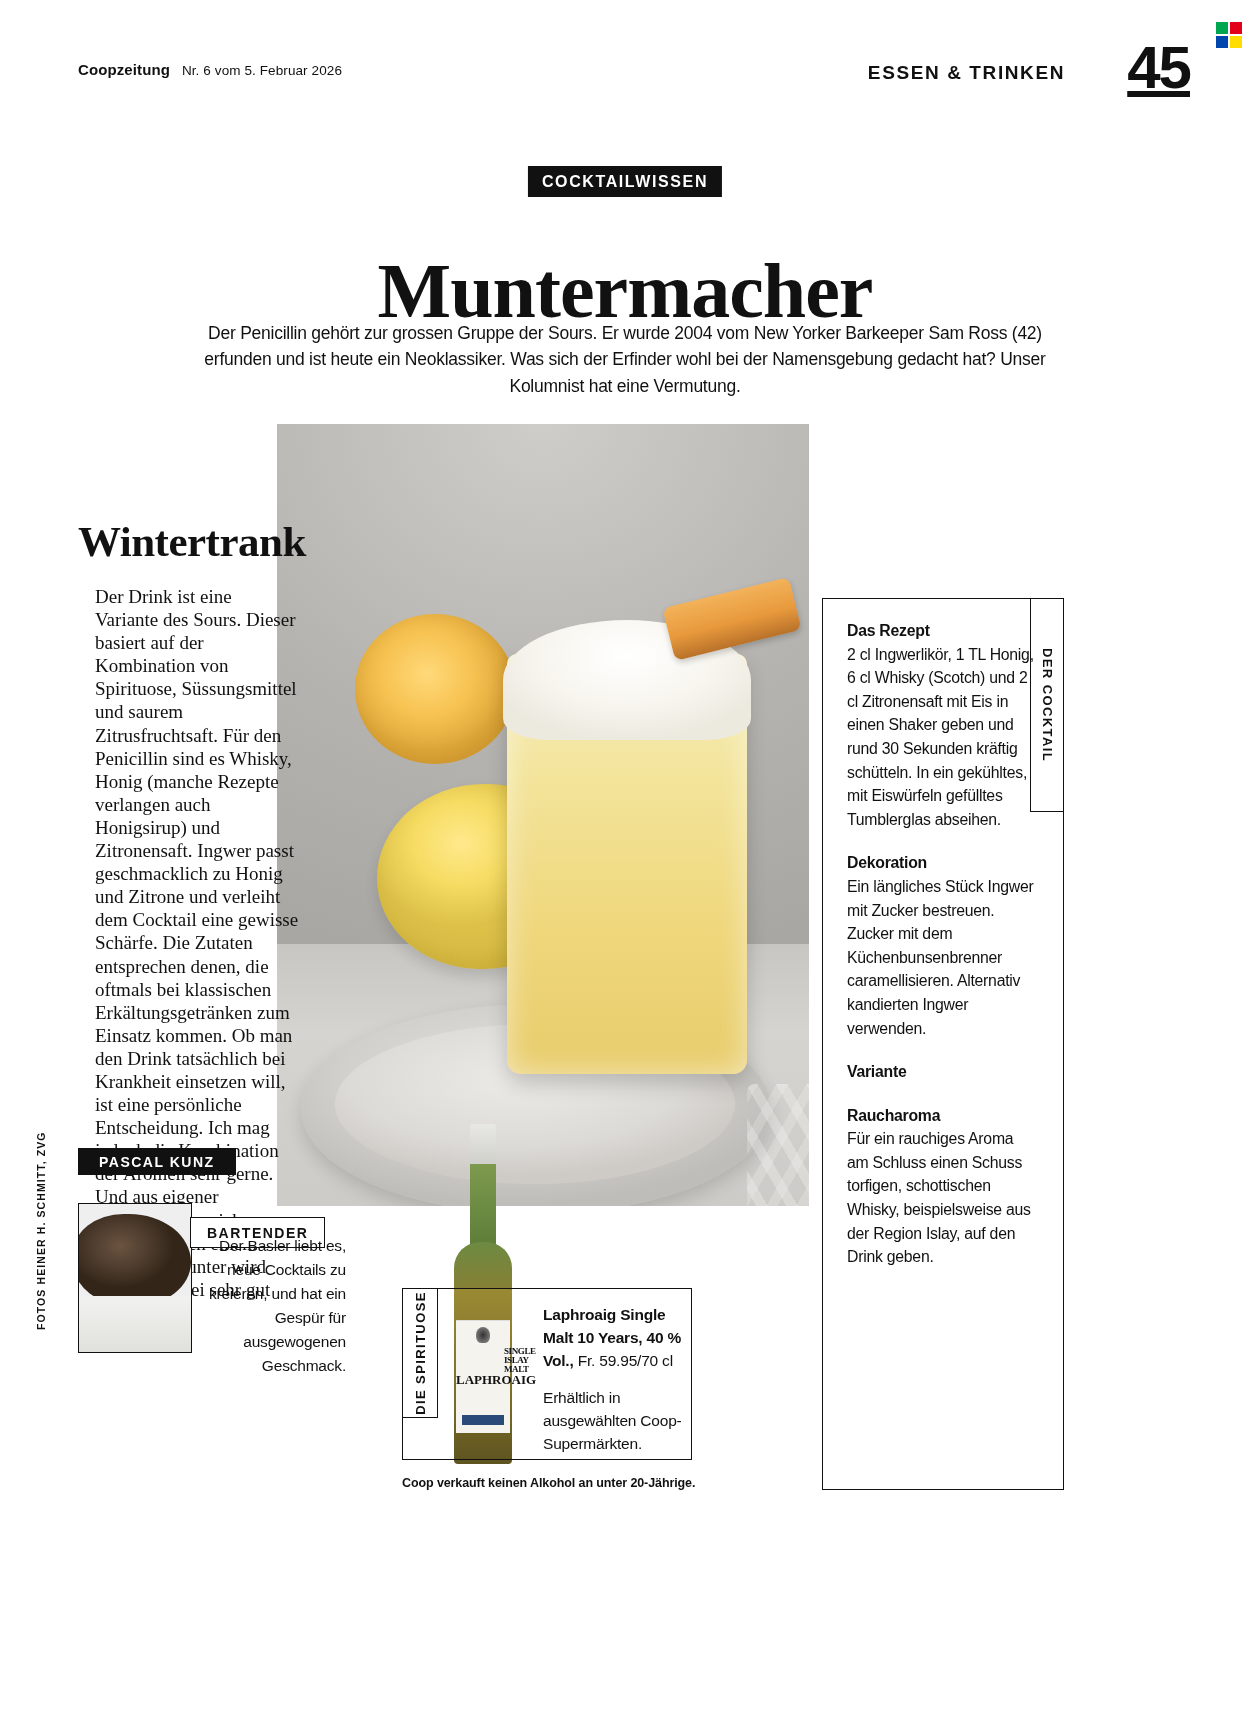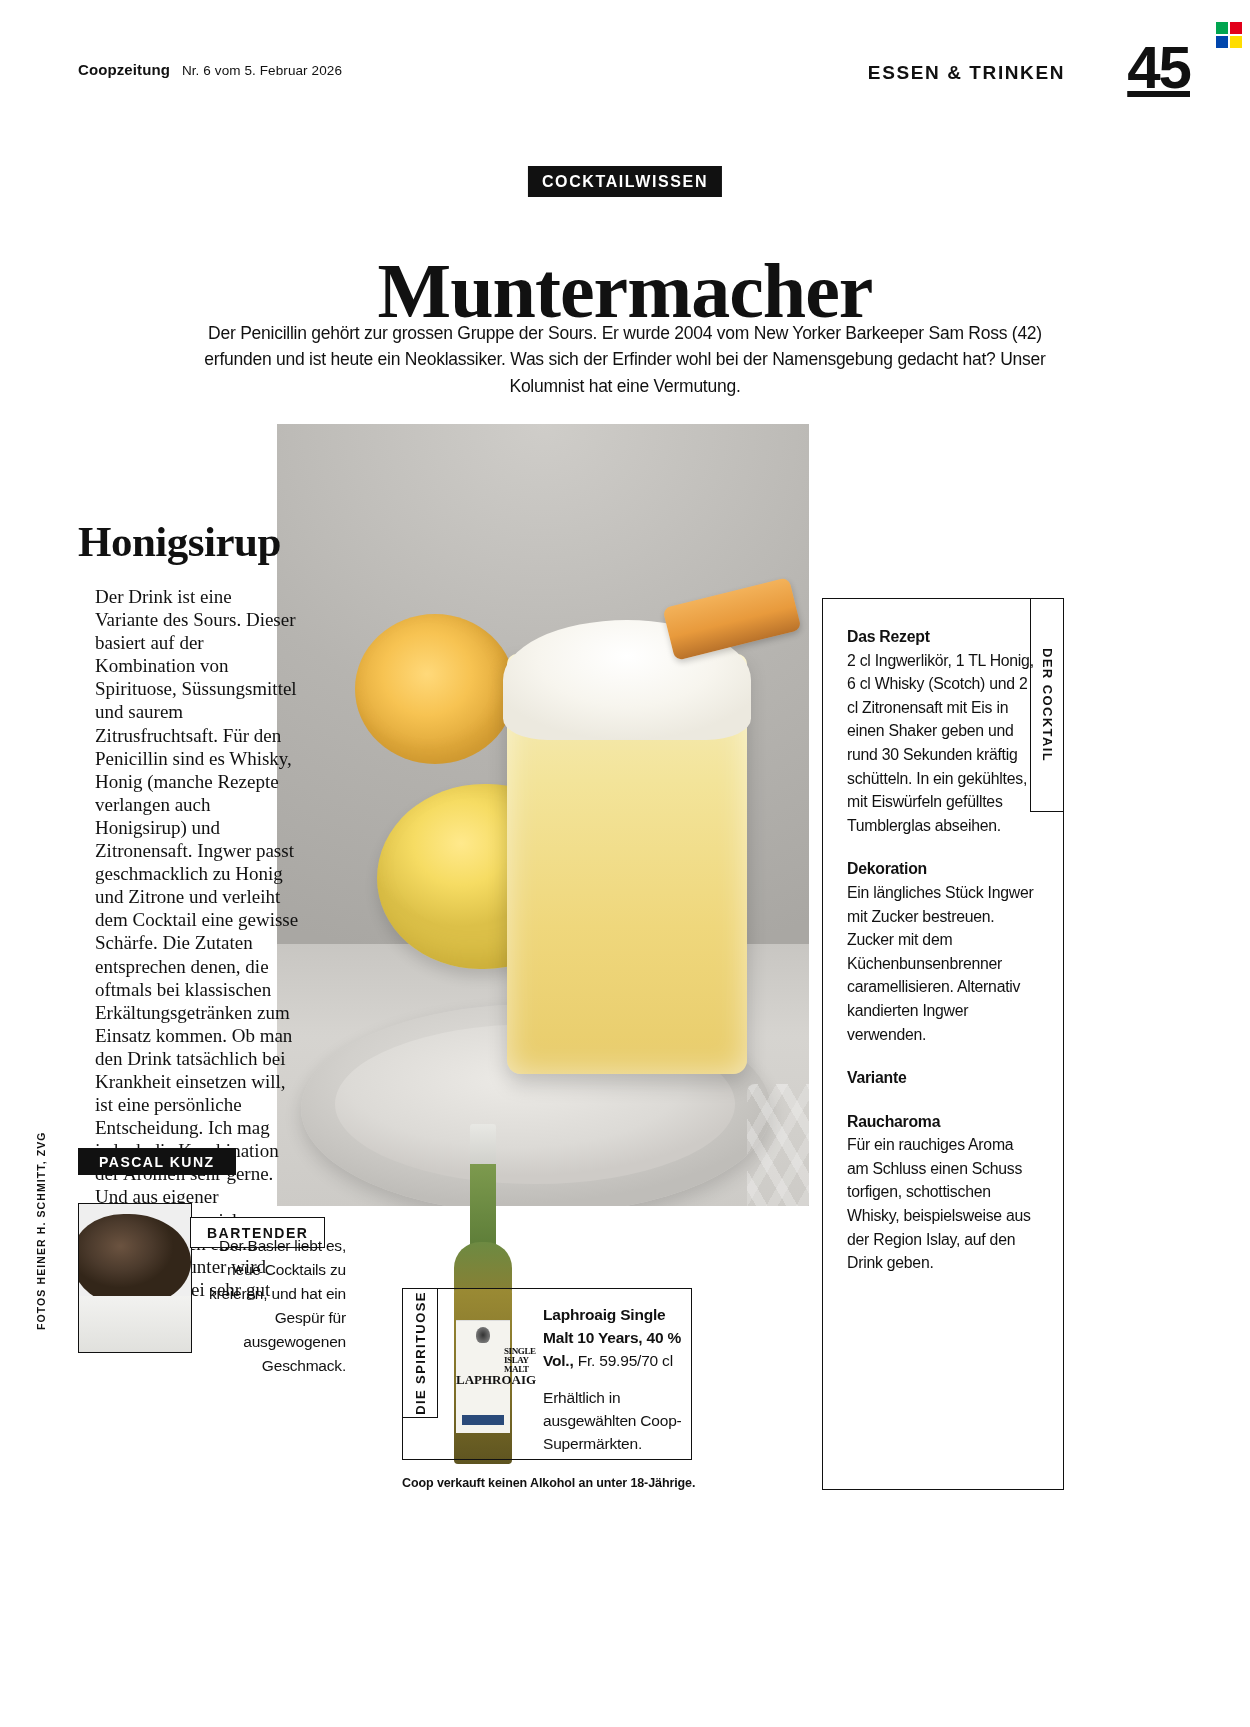--- a/index.html
+++ b/index.html
@@ -122,21 +122,21 @@
   
   .cocktail{position:absolute;left:822px;top:598px;width:240px;height:890px;border:1px solid #111;
             background:#fff;}
   .cocktail-tab{position:absolute;right:-1px;top:-1px;width:32px;height:212px;border:1px solid #111;
             background:#fff;}
   .cocktail-tab span{position:absolute;left:50%;top:50%;transform:translate(-50%,-50%) rotate(90deg);
             white-space:nowrap;font:bold 13px/1 "Liberation Sans",sans-serif;letter-spacing:1.4px;}
   .ck-inner{position:absolute;left:24px;top:20px;width:188px;
             font:15.8px/23.6px "Liberation Sans",sans-serif;letter-spacing:-.25px;}
   .ck-h{font-weight:700;}
-  .ck-block{margin:6px 0 20px;}
+  .ck-block{margin:0 0 20px;}
 
   
   .credit{position:absolute;left:36px;top:1330px;
           font:bold 10.5px/1 "Liberation Sans",sans-serif;letter-spacing:1.1px;
           transform:rotate(-90deg);transform-origin:left top;white-space:nowrap;}
 </style>
 </head>
 <body>
 
 <div class="page">
@@ -166,21 +166,21 @@
     <div class="ph-orange"></div>
     <div class="ph-lemon"></div>
     <div class="ph-glass">
       <div class="ph-facet"></div>
     </div>
     <div class="ph-foam"></div>
     <div class="ph-ginger"></div>
   </div>
 
   <div class="col-left">
-    <h2 class="subhead">Honigsirup</h2>
+    <h2 class="subhead">Wintertrank</h2>
     <p class="body-serif">Der Drink ist eine Variante des Sours. Dieser basiert auf der Kombination von Spirituose, Süssungsmittel und saurem Zitrusfruchtsaft. Für den Penicillin sind es Whisky, Honig (manche Rezepte verlangen auch Honigsirup) und Zitronensaft. Ingwer passt geschmacklich zu Honig und Zitrone und verleiht dem Cocktail eine gewisse Schärfe. Die Zutaten entsprechen denen, die oftmals bei klassischen Erkältungsgetränken zum Einsatz kommen. Ob man den Drink tatsächlich bei Krankheit einsetzen will, ist eine persönliche Entscheidung. Ich mag jedoch die Kombination der Aromen sehr gerne. Und aus eigener Erfahrung kann ich sagen, dass man nach einem Penicillin munter wird und nach zwei sehr gut schläft.</p>
   </div>
 
   <div class="bt">
     <span class="bt-name">PASCAL KUNZ</span>
     <div class="bt-row">
       <div class="bt-photo">
         <div class="bt-hand"></div>
         <div class="bt-sleeve"></div>
       </div>
@@ -205,21 +205,21 @@
     <div class="spirit-tab">
       <span>DIE SPIRITUOSE</span>
     </div>
     <div class="spirit-text">
       <b>Laphroaig Single Malt 10 Years, 40 % Vol.,</b>
       <span>Fr. 59.95/70 cl</span>
       <span class="gap"></span>
       <span>Erhältlich in ausgewählten Coop-Supermärkten.</span>
     </div>
   </div>
-  <div class="spirit-note">Coop verkauft keinen Alkohol an unter 18-Jährige.</div>
+  <div class="spirit-note">Coop verkauft keinen Alkohol an unter 20-Jährige.</div>
 
   <div class="cocktail">
     <div class="cocktail-tab">
       <span>DER COCKTAIL</span>
     </div>
     <div class="ck-inner">
       <p class="ck-block">
         <span class="ck-h">Das Rezept</span><br>
         <span>2 cl Ingwerlikör, 1 TL Honig, 6 cl Whisky (Scotch) und 2 cl Zitronensaft mit Eis in einen Shaker geben und rund 30 Sekunden kräftig schütteln. In ein gekühltes, mit Eiswürfeln gefülltes Tumblerglas abseihen.</span>
       </p>

